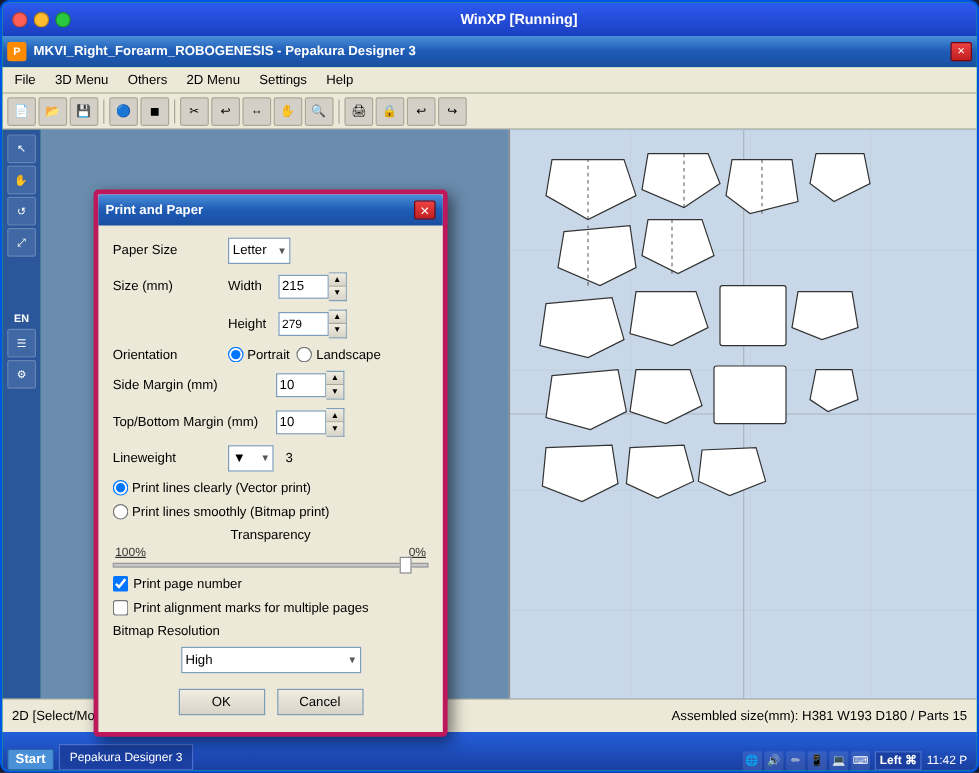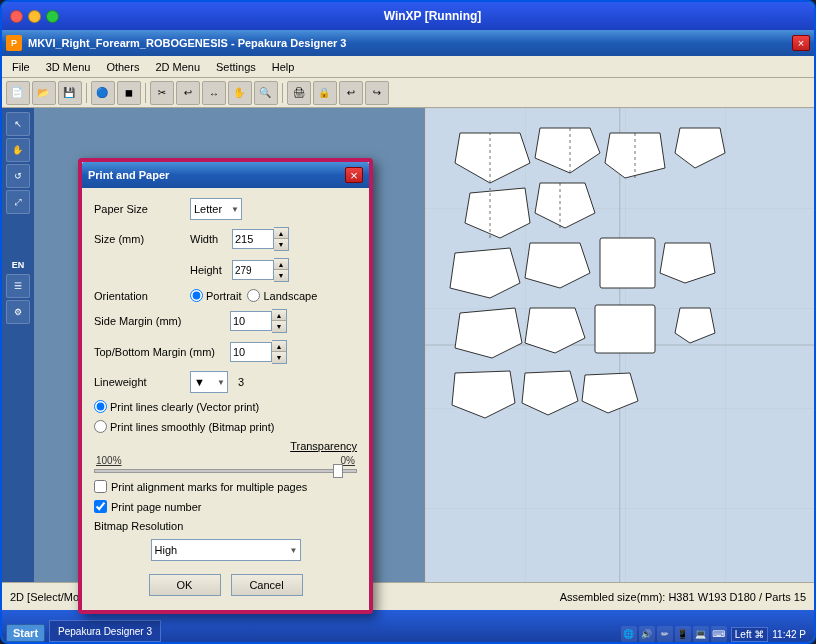--- a/index.html
+++ b/index.html
@@ -373,39 +373,39 @@
             </div>
 
             <div class="form-row">
               <label class="radio-item">
                 <input type="radio" name="printmode" style="">
                 <span>Print lines smoothly (Bitmap print)</span>
               </label>
             </div>
 
             <div class="trans-row">
-              <div style="text-align:right;font-size:11px;text-decoration:underline;">Transparency</div>
+              <div style="text-align:center;font-size:11px;">Transparency</div>
               <div class="trans-labels">
                 <span>100%</span>
                 <span>0%</span>
               </div>
               <input type="range" class="trans-slider" min="0" max="100" value="95" style="">
+            </div>
+
+            <div class="check-row">
+              <label class="check-row">
+                <input type="checkbox" checked="" style="">
+                <span>Print page number</span>
+              </label>
             </div>
 
             <div class="check-row">
               <label class="check-row">
                 <input type="checkbox" style="">
                 <span>Print alignment marks for multiple pages</span>
-              </label>
-            </div>
-
-            <div class="check-row">
-              <label class="check-row">
-                <input type="checkbox" checked="" style="">
-                <span>Print page number</span>
               </label>
             </div>
 
             <div class="form-row">
               <span style="font-size:11px;">Bitmap Resolution</span>
             </div>
             <div class="form-row" style="justify-content:center;">
               <div class="select-wrap" style="width:150px;">
                 <select style="width:150px;">
                   <option>Low</option>
@@ -438,18 +438,18 @@
       </div>
       <div style="display:flex;align-items:center;gap:4px;padding-right:4px;">
         <div style="display:flex;gap:2px;">
           <div style="width:16px;height:16px;background:rgba(255,255,255,0.1);border-radius:2px;display:flex;align-items:center;justify-content:center;font-size:9px;color:white;">🌐</div>
           <div style="width:16px;height:16px;background:rgba(255,255,255,0.1);border-radius:2px;display:flex;align-items:center;justify-content:center;font-size:9px;color:white;">🔊</div>
           <div style="width:16px;height:16px;background:rgba(255,255,255,0.1);border-radius:2px;display:flex;align-items:center;justify-content:center;font-size:9px;color:#ddd;">✏</div>
           <div style="width:16px;height:16px;background:rgba(255,255,255,0.1);border-radius:2px;display:flex;align-items:center;justify-content:center;font-size:9px;color:#ddd;">📱</div>
           <div style="width:16px;height:16px;background:rgba(255,255,255,0.1);border-radius:2px;display:flex;align-items:center;justify-content:center;font-size:9px;color:#ddd;">💻</div>
           <div style="width:16px;height:16px;background:rgba(255,255,255,0.1);border-radius:2px;display:flex;align-items:center;justify-content:center;font-size:9px;color:white;">⌨</div>
         </div>
-        <span style="color:white;font-size:10px;font-weight:normal;background:#1a3fa0;border:1px solid #4a70d0;padding:1px 3px;">Left ⌘</span>
+        <span style="color:white;font-size:10px;font-weight:bold;background:#1a3fa0;border:1px solid #4a70d0;padding:1px 3px;">Left ⌘</span>
         <span style="color:white;font-size:10px;">11:42 P</span>
       </div>
     </div>
   </div>
 </div>
 
 </body></html>

